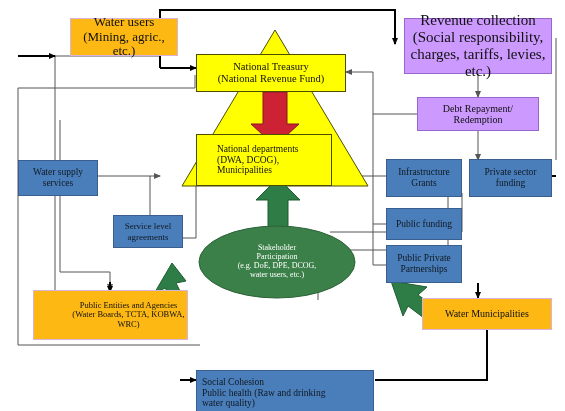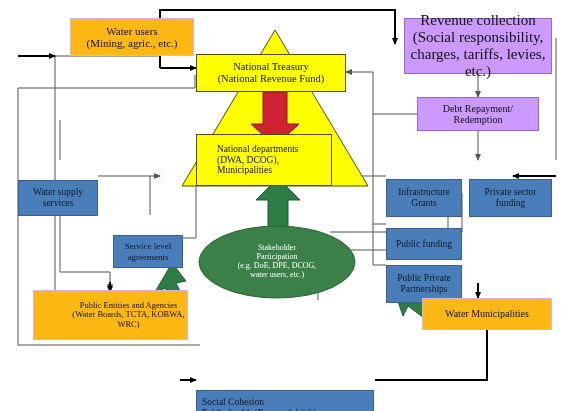--- a/index.html
+++ b/index.html
@@ -51,21 +51,20 @@
     white-space: pre-line;
   }
   .node-orange {
     background: #fdb813;
     border: 1px solid #d9b3d9;
   }
   .node-blue {
     background: #4a7ebb;
     border: 1px solid #3a5f8f;
     color: #101820;
-    margin-top: 20px;
   }
   .node-purple {
     background: #cc99ff;
     border: 1px solid #9966cc;
   }
   .node-yellow {
     background: #ffff00;
     border: 1px solid #4d4d00;
   }
   .node-left {
@@ -170,21 +169,21 @@
 
     <polygon points="166,305 166,288 155,292 172,263 186,281 176,283 183,297" fill="#2e7d46" stroke="#1d5c31" stroke-width="1"></polygon>
 
     <polygon points="424,318 408,306 403,316 391,281 427,287 418,295 434,306" fill="#2e7d46" stroke="#1d5c31" stroke-width="1"></polygon>
 
     <ellipse cx="277" cy="262" rx="78" ry="36" fill="#3b8049" stroke="#2c6237" stroke-width="1"></ellipse>
   </svg>
 
   <div id="node-layer">
 
-    <div class="node node-orange" style="left:70px; top:18px; width:124px; height:38px; font-size:11px;text-align:center;">Water users
+    <div class="node node-orange" style="left:70px; top:18px; width:108px; height:38px; font-size:13px;text-align:center;">Water users
 (Mining,  agric., etc.)</div>
 
     <div class="node node-purple" style="left:404px; top:18px; width:148px; height:56px; font-size:15px;">Revenue collection
 (Social responsibility,
 charges, tariffs, levies, etc.)</div>
 
     <div class="node node-yellow" style="left:196px; top:54px; width:150px; height:38px; font-size:10.5px;">National Treasury
 (National Revenue Fund)</div>
 
     <div class="node node-purple" style="left:417px; top:97px; width:122px; height:34px; font-size:10px;">Debt Repayment/

